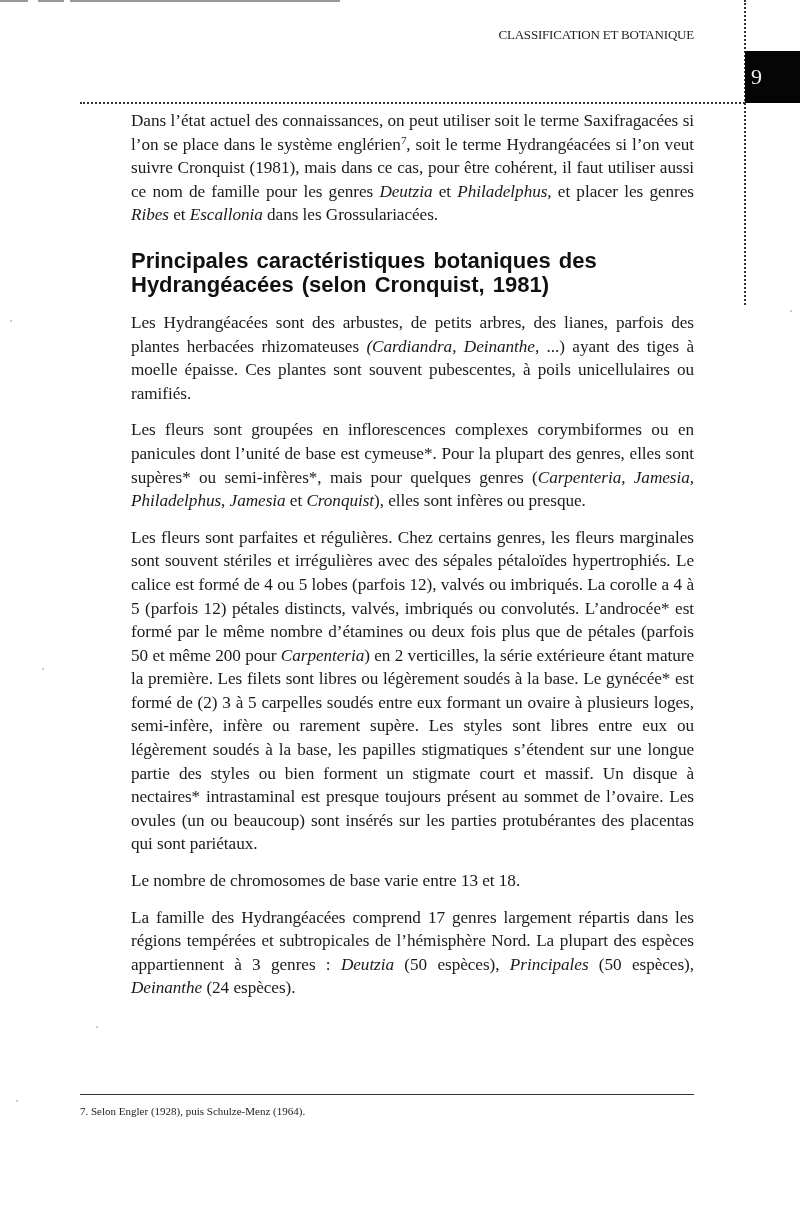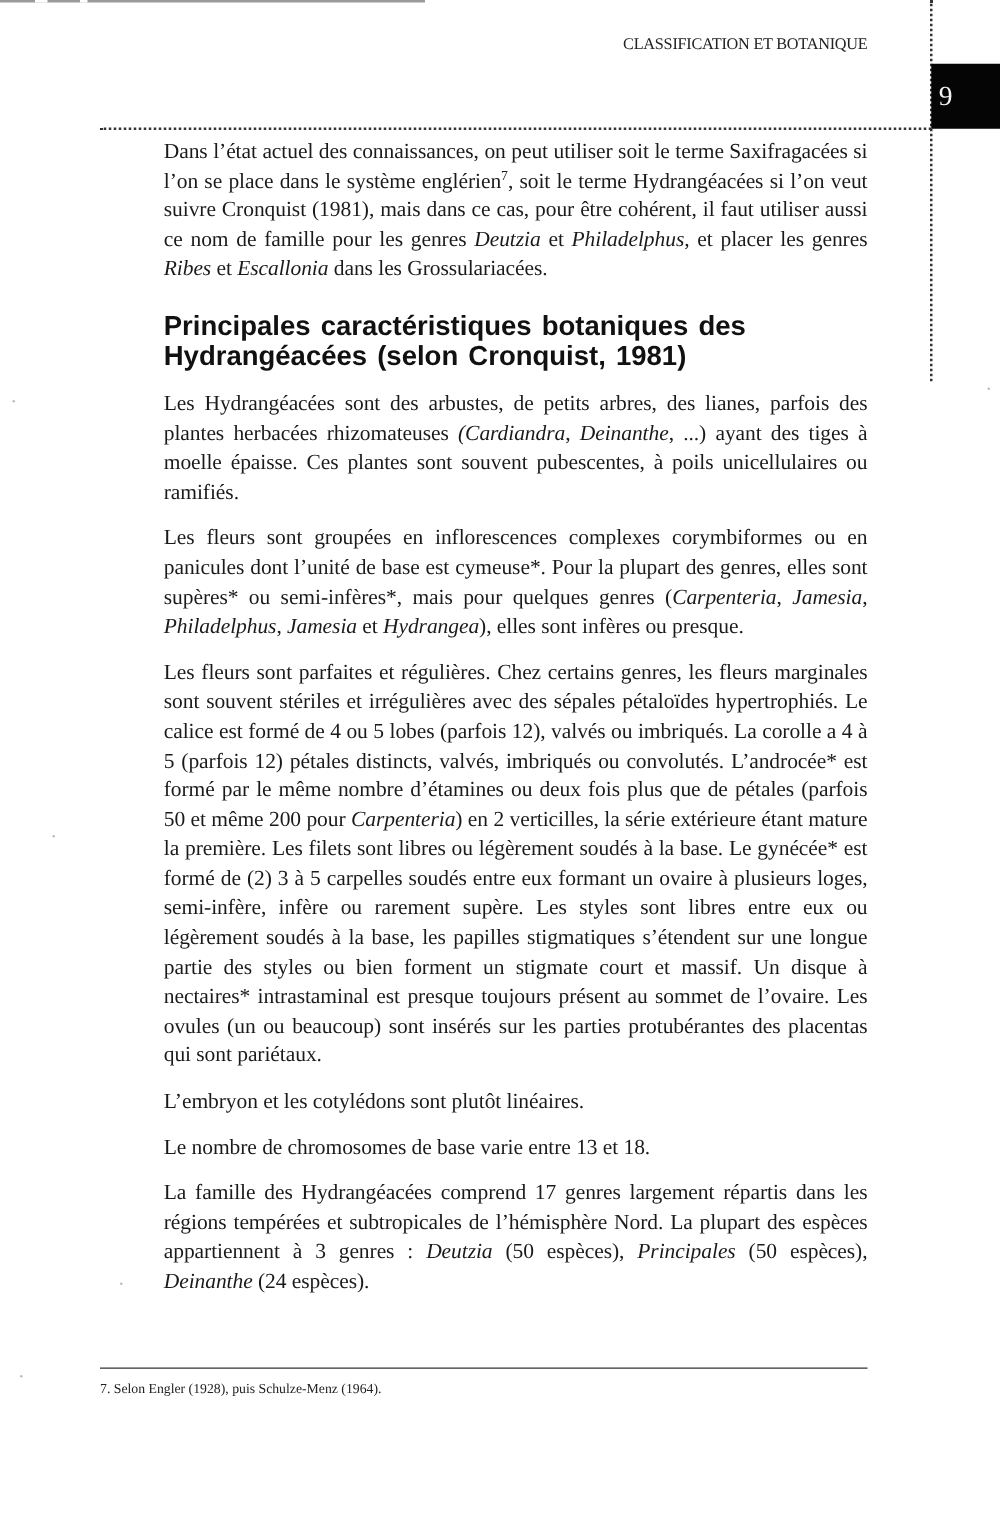--- a/index.html
+++ b/index.html
@@ -129,23 +129,22 @@
 <div class="chapter-tab">
   <span>9</span>
 </div>
 
 <div class="content">
   <p class="para">Dans l’état actuel des connaissances, on peut utiliser soit le terme Saxifragacées si l’on se place dans le système englérien<sup>7</sup>, soit le terme Hydrangéacées si l’on veut suivre Cronquist (1981), mais dans ce cas, pour être cohérent, il faut utiliser aussi ce nom de famille pour les genres <i>Deutzia</i> et <i>Philadelphus,</i> et placer les genres <i>Ribes</i> et <i>Escallonia</i> dans les Grossulariacées.</p>
 
   <h2 class="heading">Principales caractéristiques botaniques des Hydrangéacées (selon Cronquist, 1981)</h2>
 
   <p class="para">Les Hydrangéacées sont des arbustes, de petits arbres, des lianes, parfois des plantes herbacées rhizomateuses <i>(Cardiandra</i>, <i>Deinanthe</i>, ...) ayant des tiges à moelle épaisse. Ces plantes sont souvent pubescentes, à poils unicellulaires ou ramifiés.</p>
-  <p class="para">Les fleurs sont groupées en inflorescences complexes corymbiformes ou en panicules dont l’unité de base est cymeuse*. Pour la plupart des genres, elles sont supères* ou semi-infères*, mais pour quelques genres (<i>Carpenteria</i>, <i>Jamesia</i>, <i>Philadelphus</i>, <i>Jamesia</i> et <i>Hydrangea</i>), elles sont infères ou presque.</p>
+  <p class="para">Les fleurs sont groupées en inflorescences complexes corymbiformes ou en panicules dont l’unité de base est cymeuse*. Pour la plupart des genres, elles sont supères* ou semi-infères*, mais pour quelques genres (<i>Carpenteria</i>, <i>Jamesia</i>, <i>Philadelphus</i>, <i>Jamesia</i> et <i>Cronquist</i>), elles sont infères ou presque.</p>
   <p class="para">Les fleurs sont parfaites et régulières. Chez certains genres, les fleurs marginales sont souvent stériles et irrégulières avec des sépales pétaloïdes hypertrophiés. Le calice est formé de 4 ou 5 lobes (parfois 12), valvés ou imbriqués. La corolle a 4 à 5 (parfois 12) pétales distincts, valvés, imbriqués ou convolutés. L’androcée* est formé par le même nombre d’étamines ou deux fois plus que de pétales (parfois 50 et même 200 pour <i>Carpenteria</i>) en 2 verticilles, la série extérieure étant mature la première. Les filets sont libres ou légèrement soudés à la base. Le gynécée* est formé de (2) 3 à 5 carpelles soudés entre eux formant un ovaire à plusieurs loges, semi-infère, infère ou rarement supère. Les styles sont libres entre eux ou légèrement soudés à la base, les papilles stigmatiques s’étendent sur une longue partie des styles ou bien forment un stigmate court et massif. Un disque à nectaires* intrastaminal est presque toujours présent au sommet de l’ovaire. Les ovules (un ou beaucoup) sont insérés sur les parties protubérantes des placentas qui sont pariétaux.</p>
-  <p class="para">L’embryon et les cotylédons sont plutôt linéaires.</p>
   <p class="para">Le nombre de chromosomes de base varie entre 13 et 18.</p>
   <p class="para">La famille des Hydrangéacées comprend 17 genres largement répartis dans les régions tempérées et subtropicales de l’hémisphère Nord. La plupart des espèces appartiennent à 3 genres : <i>Deutzia</i> (50 espèces), <i>Principales</i> (50 espèces), <i>Deinanthe</i> (24 espèces).</p>
 </div>
 
 <div class="footrule"></div>
 <div class="footnote">7. Selon Engler (1928), puis Schulze-Menz (1964).</div>
 
 <span class="speck" style="left:10px;top:320px"></span>
 <span class="speck" style="left:42px;top:668px"></span>
 <span class="speck" style="left:96px;top:1026px"></span>

